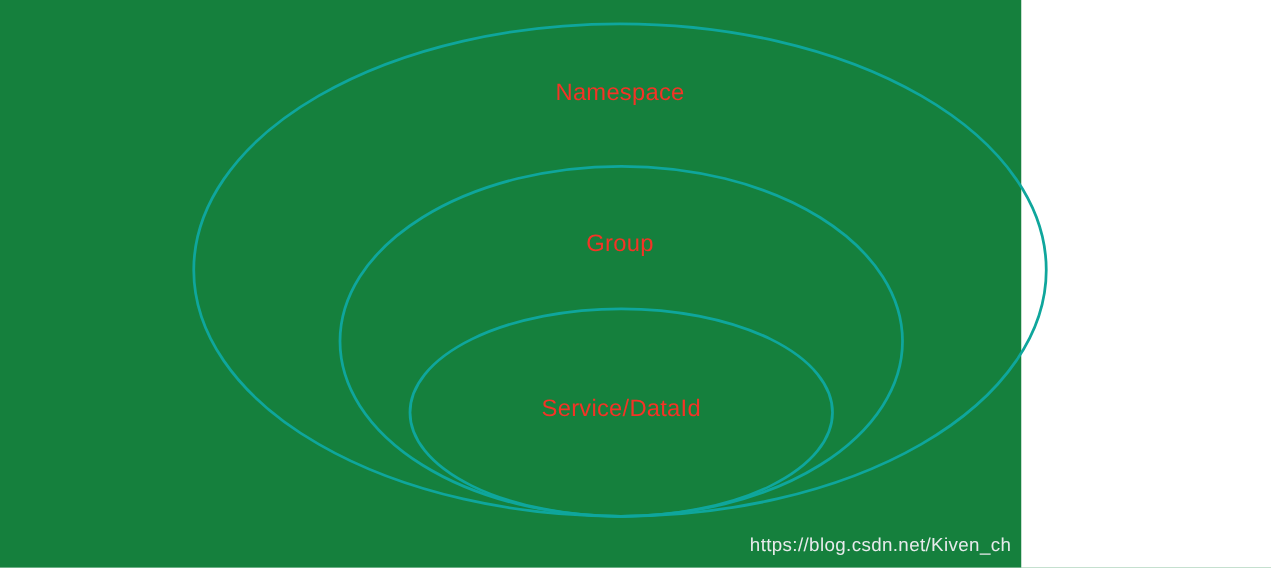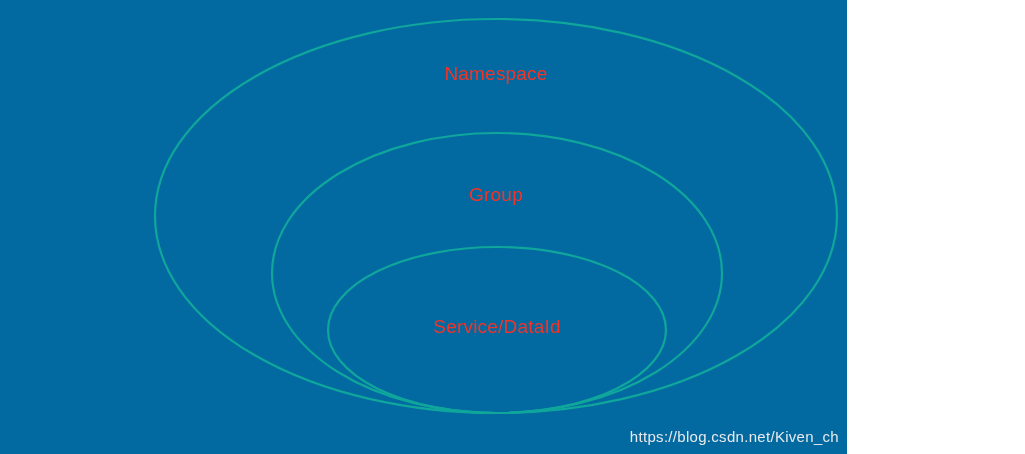--- a/index.html
+++ b/index.html
@@ -49,21 +49,21 @@
     font-size: 15px;
     color: #e8eaec;
     letter-spacing: 0.3px;
     white-space: nowrap;
     user-select: none;
   }
 </style>
 </head>
 <body>
 
-<div id="diagram-root" style="background: #0369a1; width: 817px; height: 454px; padding-left: 30px;">
+<div id="diagram-root" style="background: #15803d; width: 817px; height: 454px;">
 
   <svg id="venn-svg" viewBox="0 0 1025 454" xmlns="http://www.w3.org/2000/svg">
 
     <ellipse class="ellipse-shape" cx="496" cy="216" rx="341" ry="197" stroke="#0fa69c" stroke-width="2.2"></ellipse>
 
     <ellipse class="ellipse-shape" cx="497" cy="273" rx="225" ry="140" stroke="#0fa69c" stroke-width="2.2"></ellipse>
 
     <ellipse class="ellipse-shape" cx="497" cy="330" rx="169" ry="83" stroke="#0fa69c" stroke-width="2.2"></ellipse>
 
     <text class="venn-label" x="496" y="75" fill="#f43326" font-size="19">Namespace</text>

